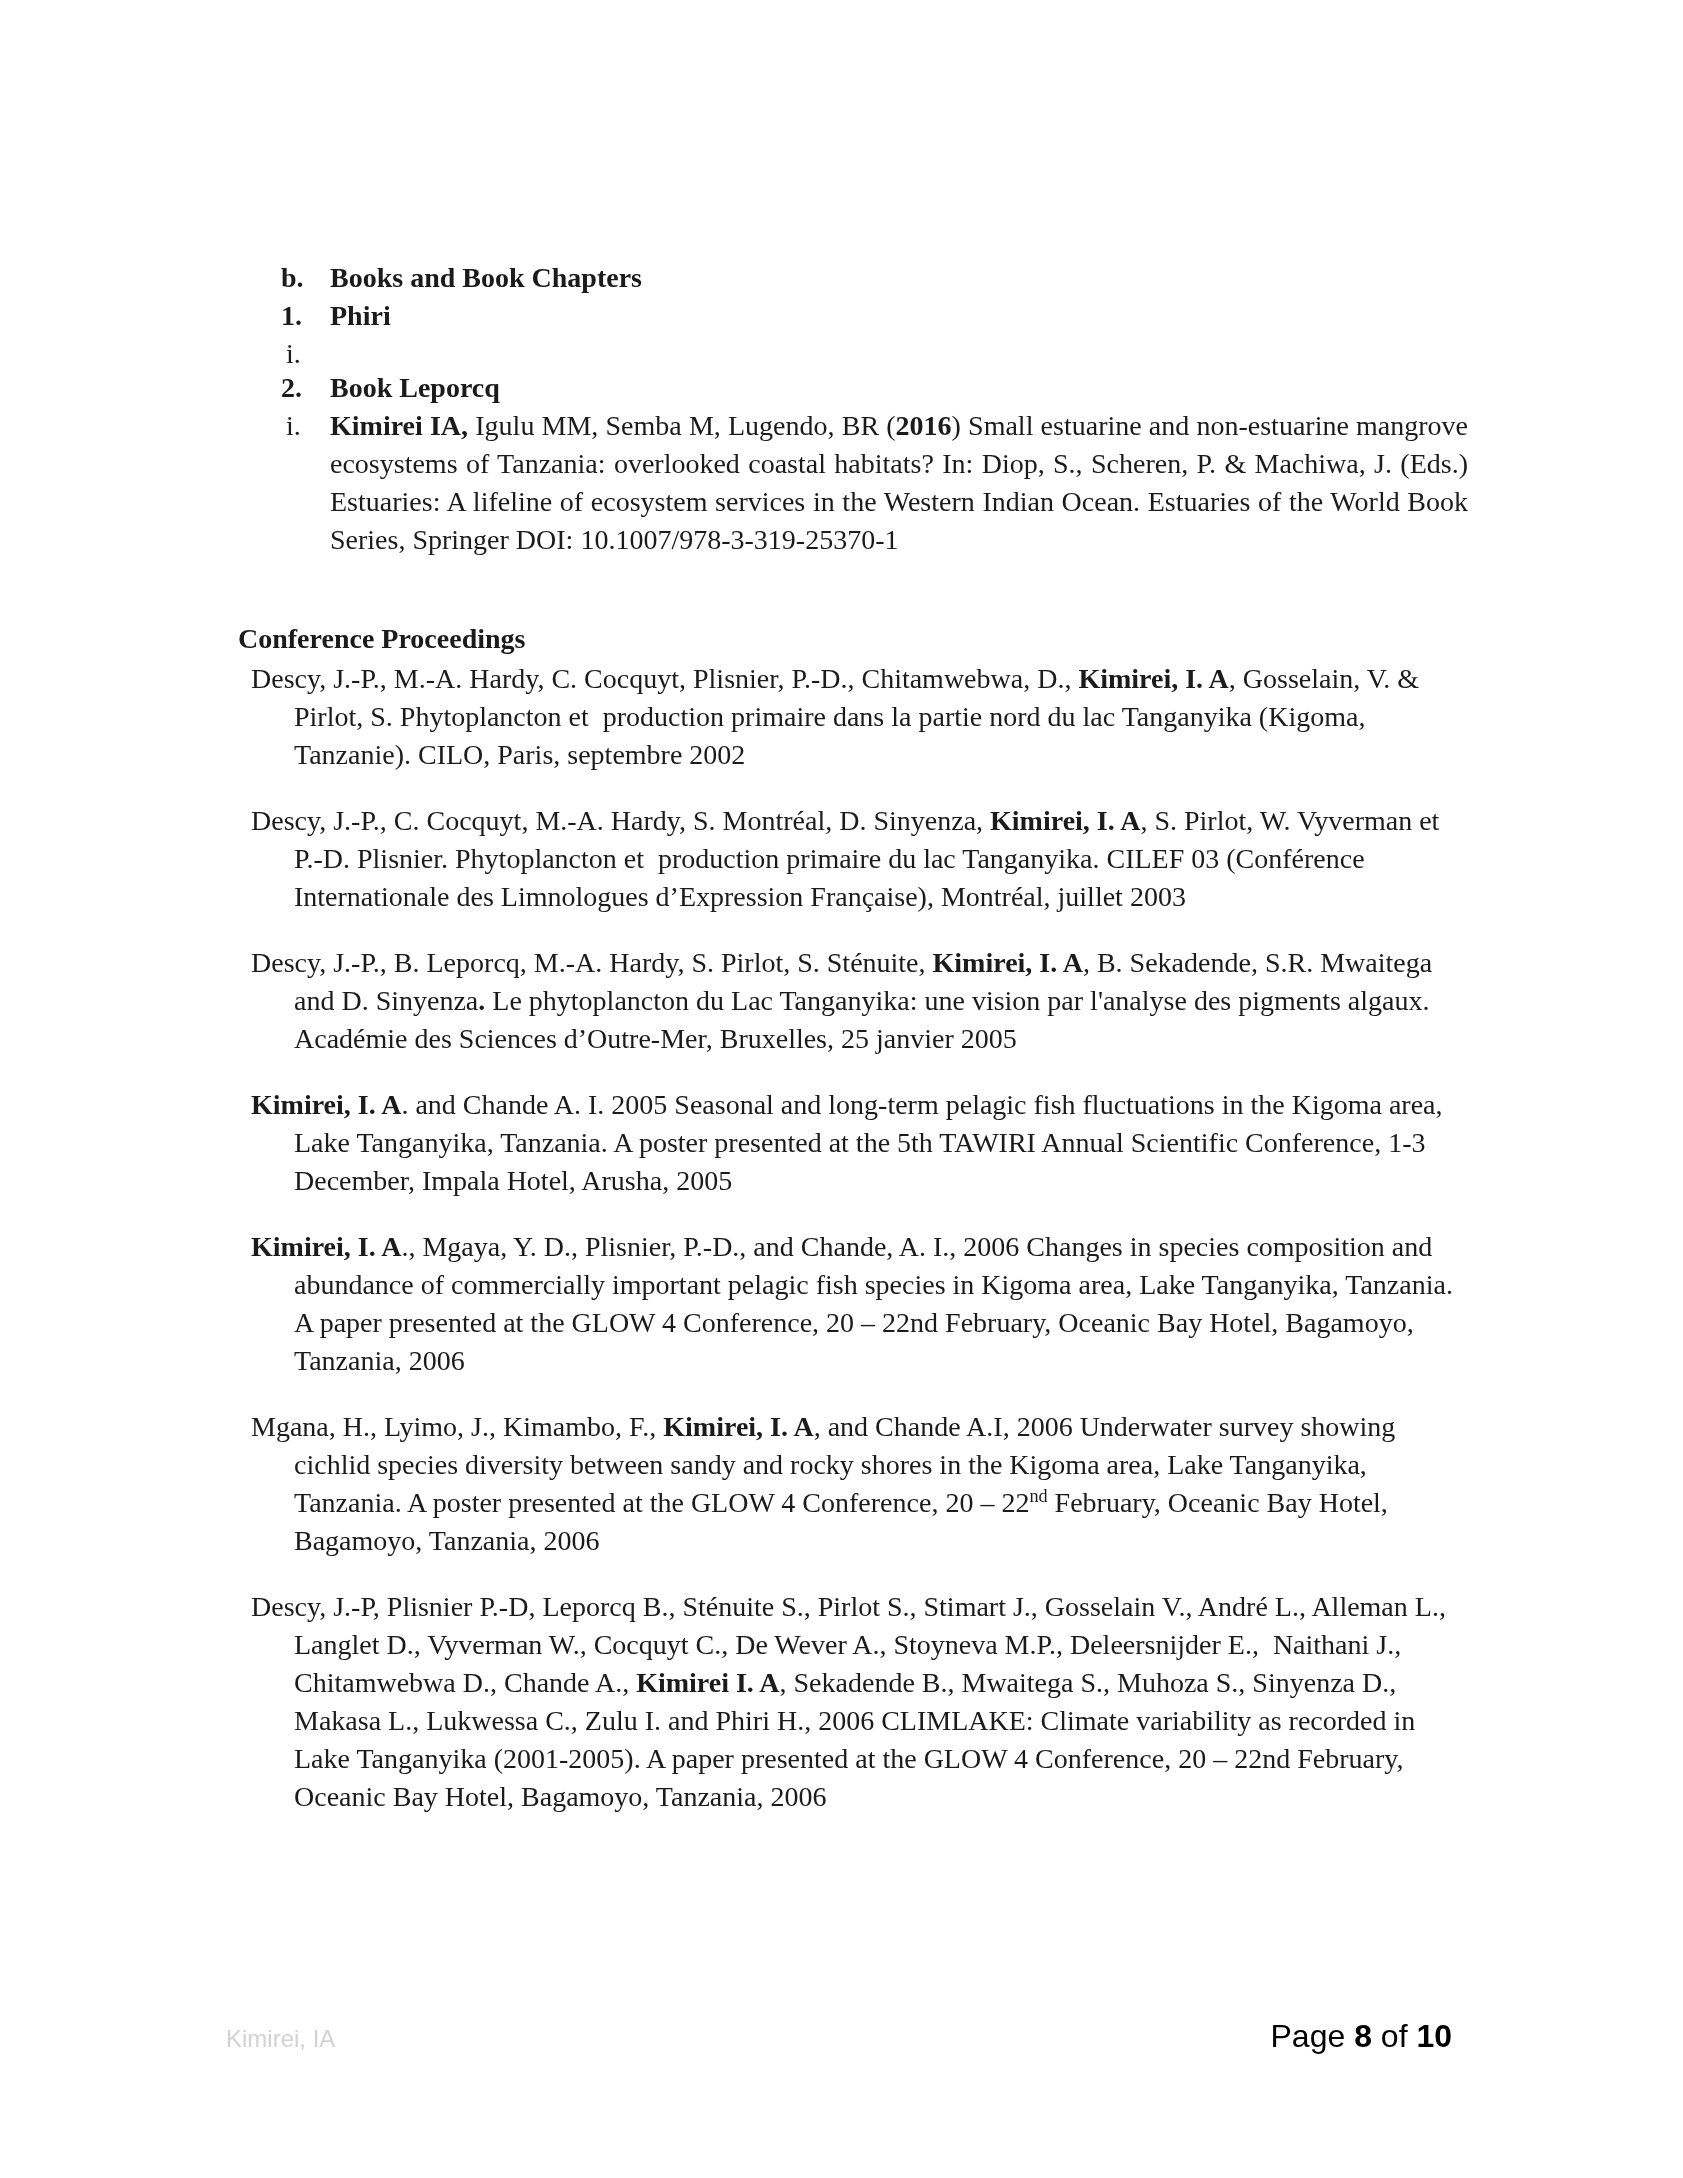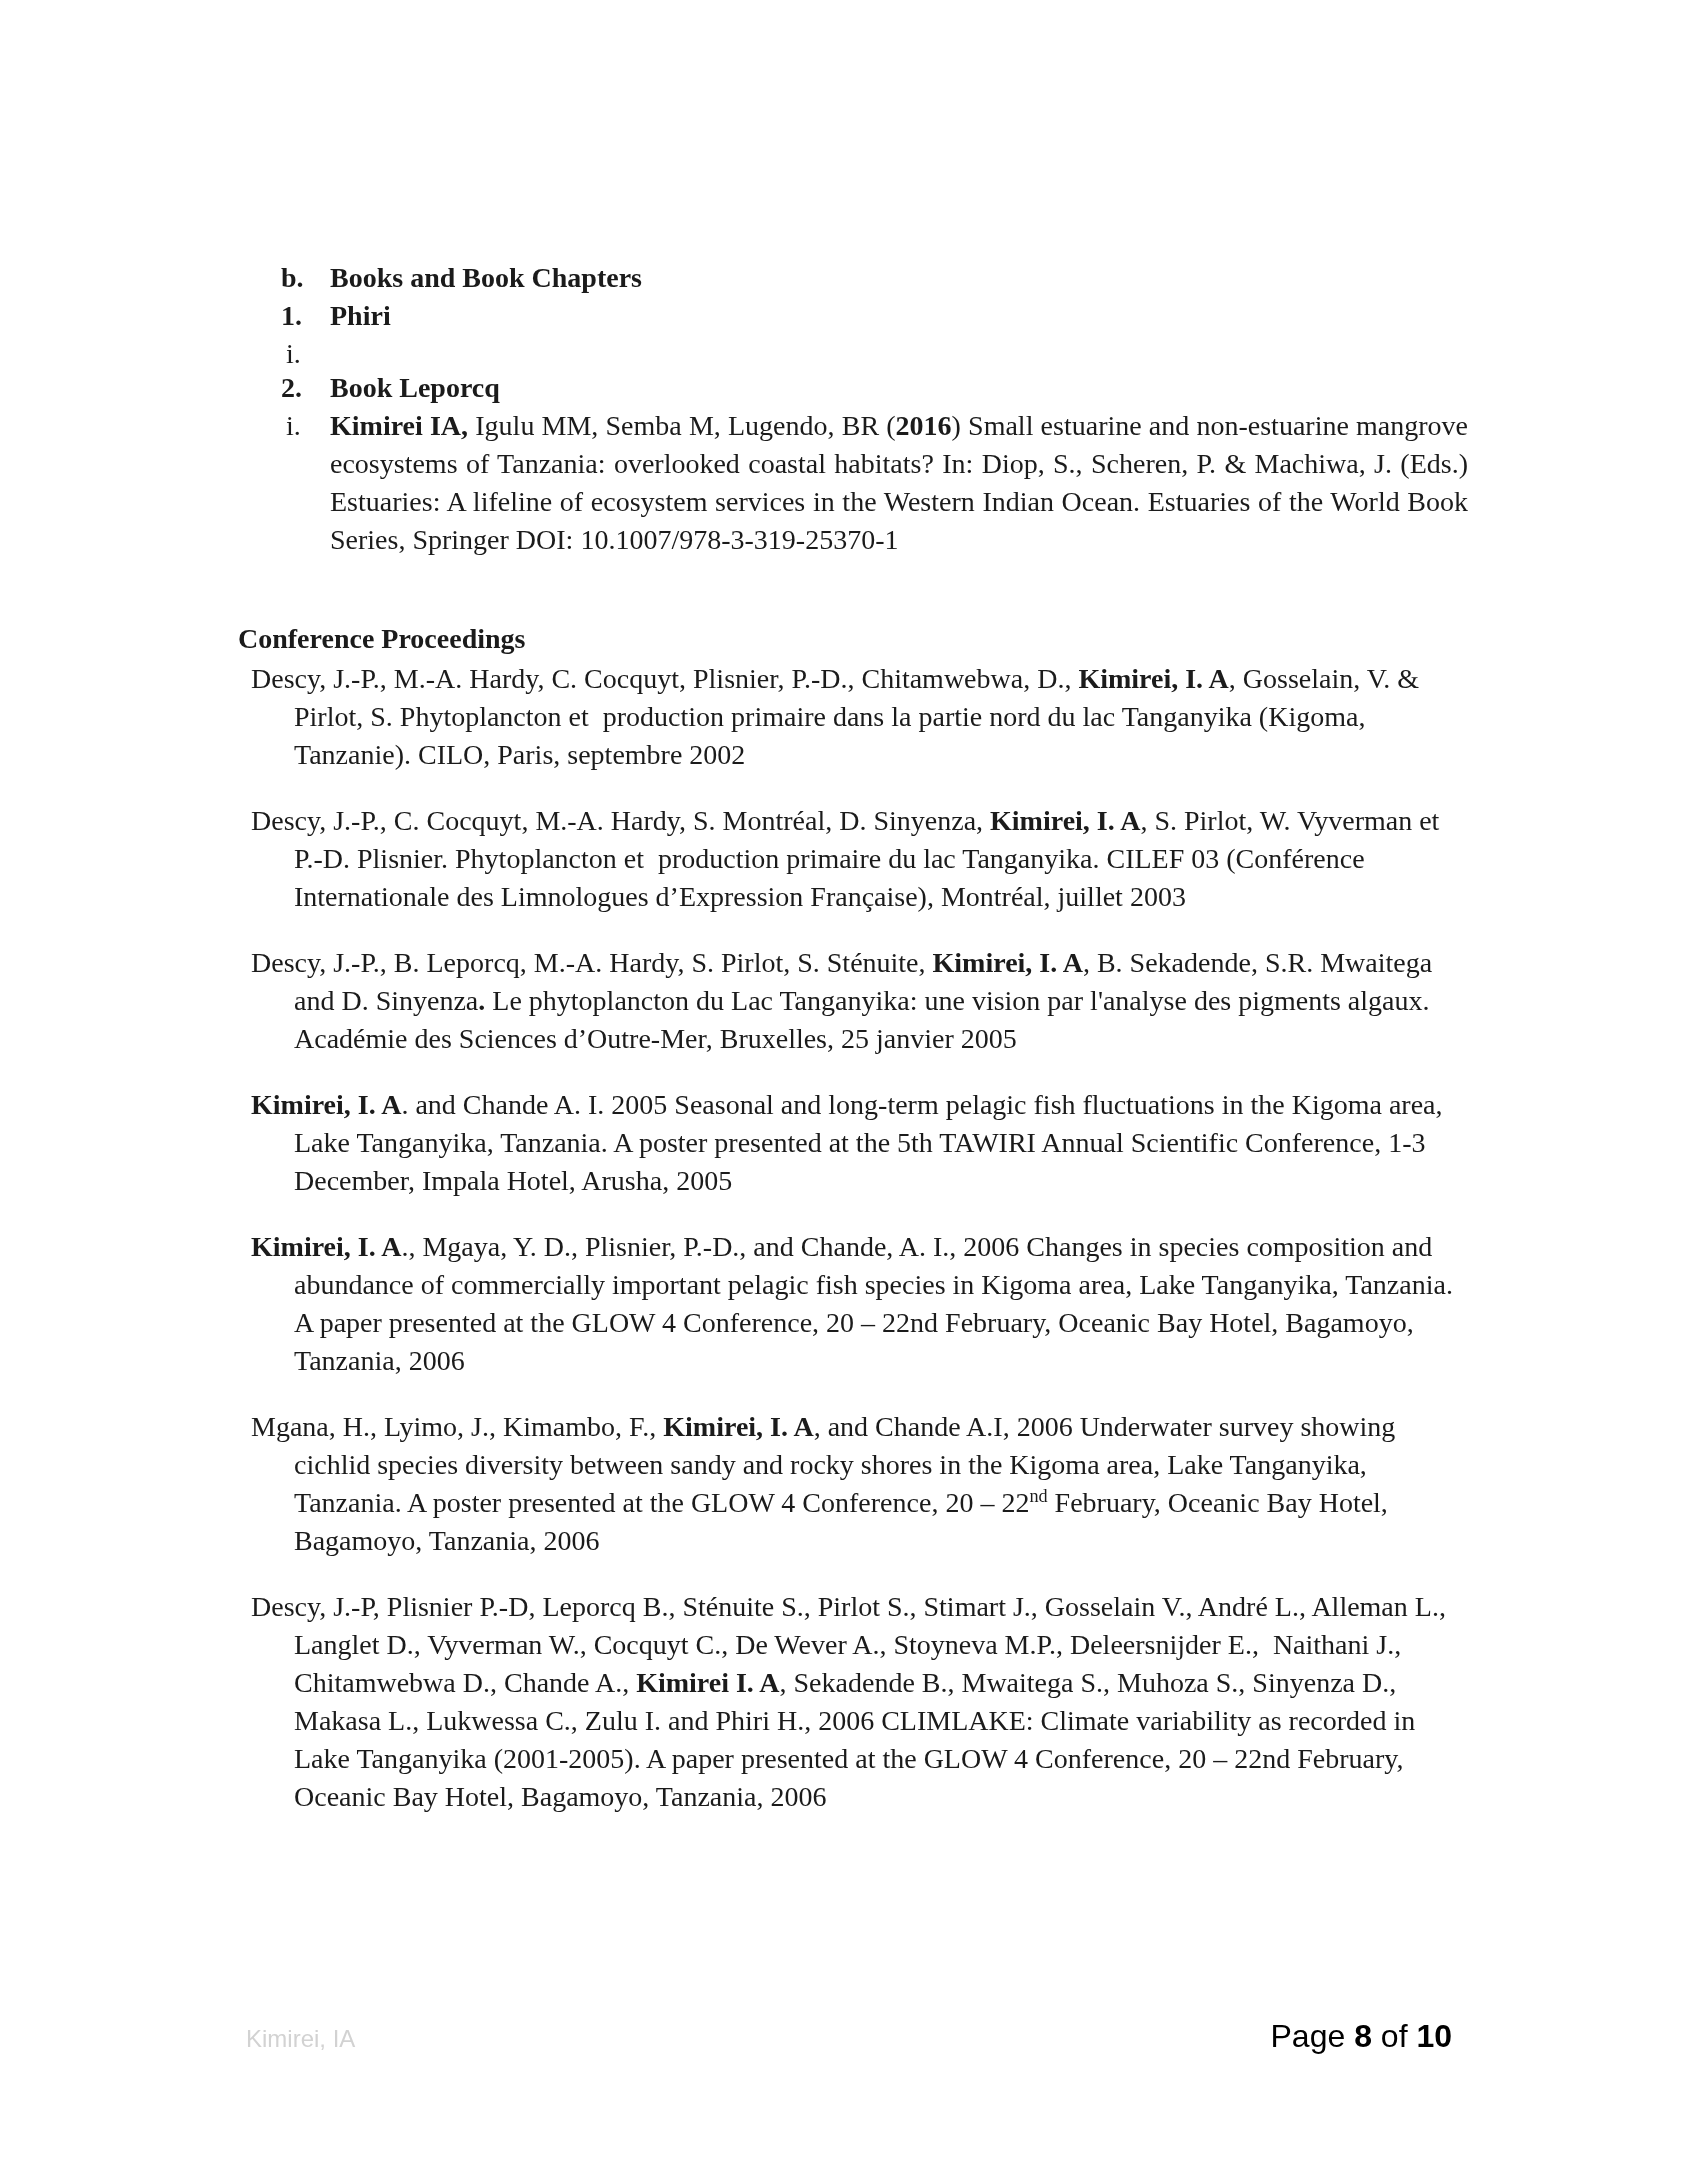--- a/index.html
+++ b/index.html
@@ -37,21 +37,21 @@
     margin: 28px 0 0 0;
     padding-left: 56px;
     text-indent: -43px;
     white-space: pre-wrap;
   }
   .entry.first { margin-top: 0; }
   sup { font-size: 0.65em; line-height: 0; }
   
   .footer {
     position: absolute;
-    top: 2018px; left: 246px; right: 231px;
+    top: 2018px; left: 226px; right: 231px;
     display: flex;
     justify-content: space-between;
     align-items: baseline;
     font-family: "Liberation Sans", sans-serif;
   }
   .footer-left { color: var(--footer_muted, #d2d2d2); font-size: 24px; }
   .footer-right { color: #000000; font-size: 32px; }
 </style>
 </head>
 <body>

